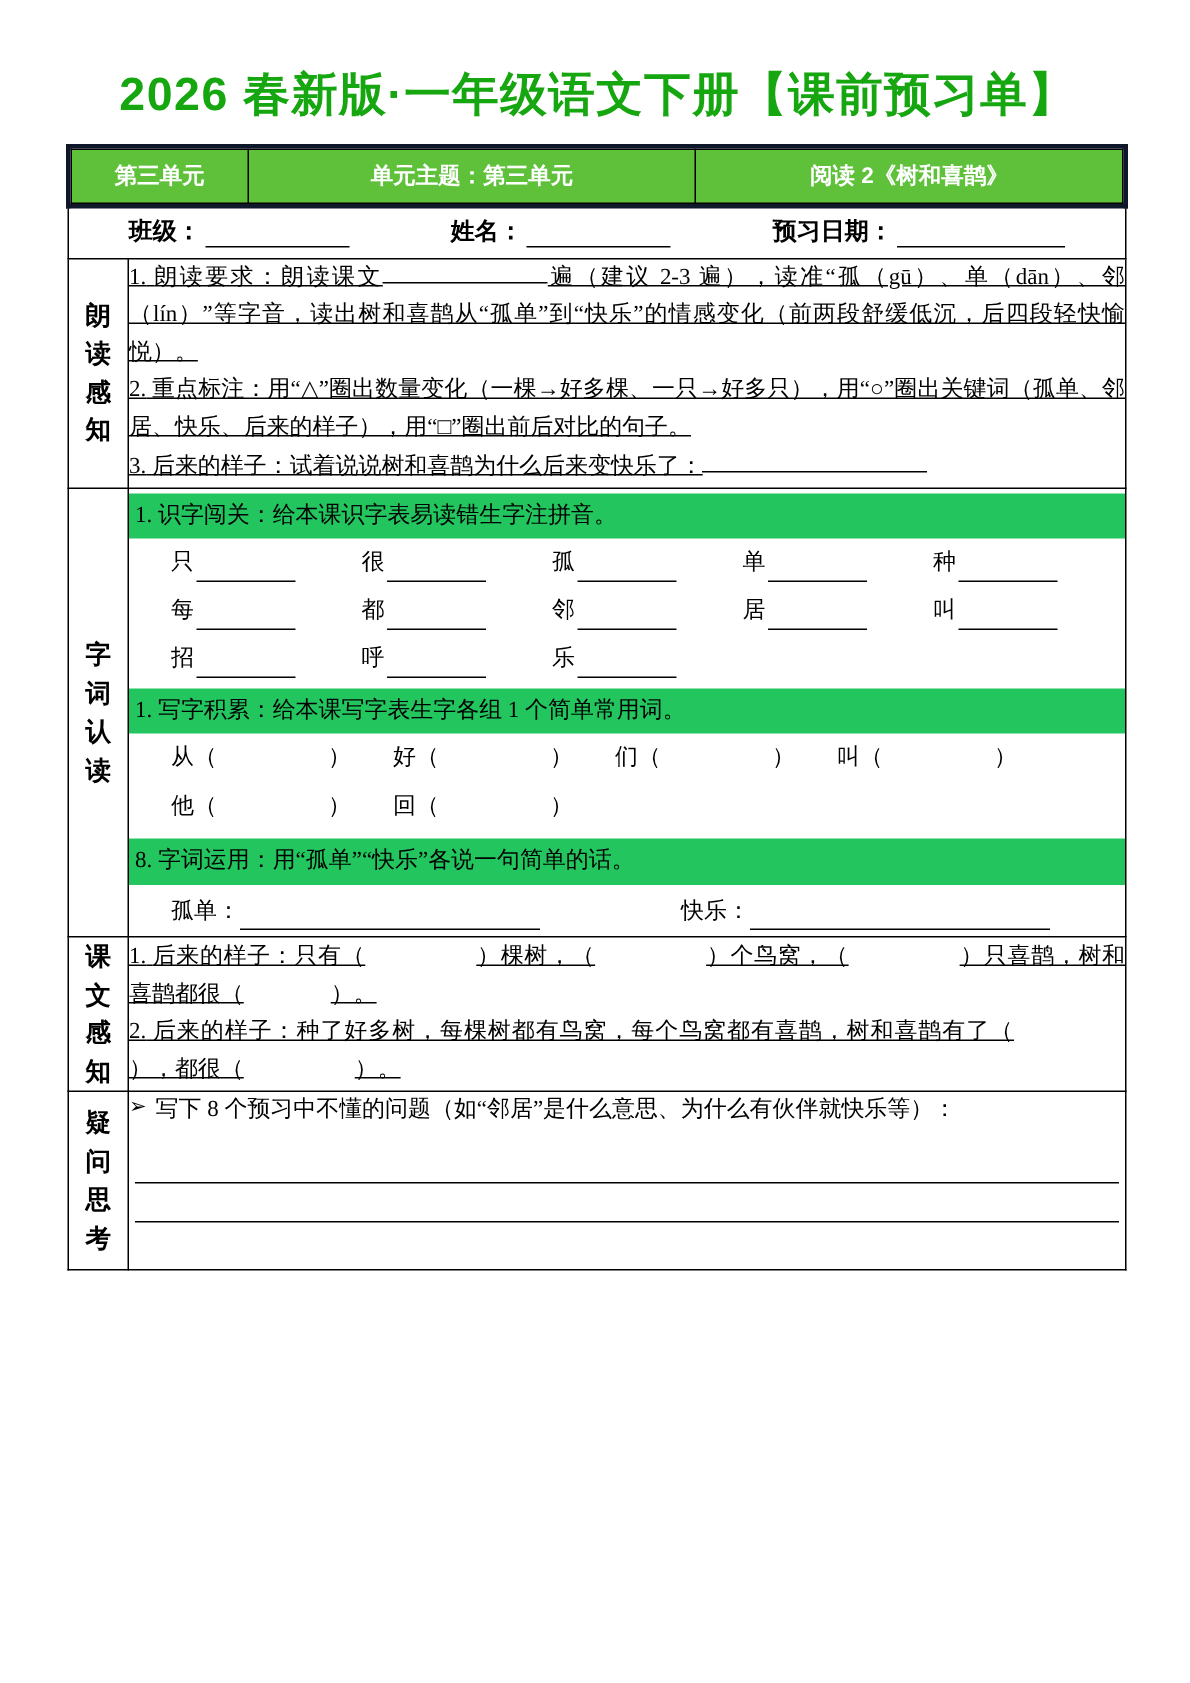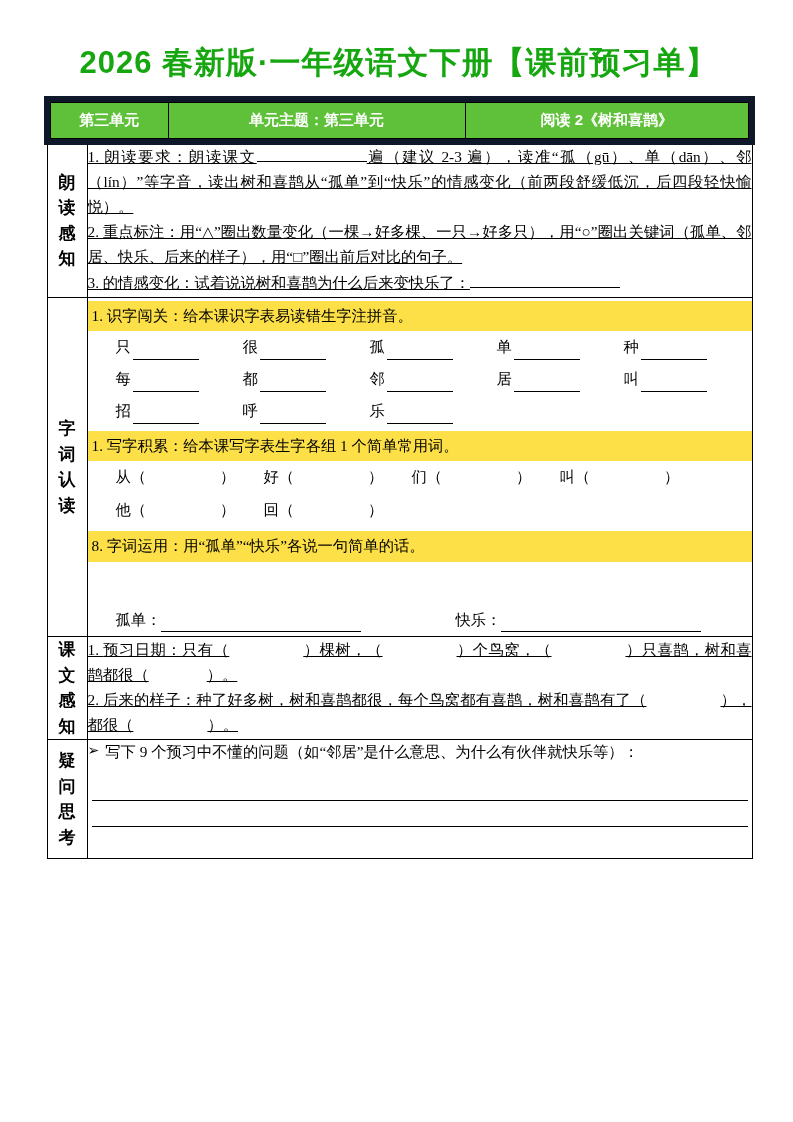--- a/index.html
+++ b/index.html
@@ -112,21 +112,21 @@
     display: inline-block;
     border-bottom: 1px solid #000;
     vertical-align: baseline;
     height: 14px;
   }
   .u-med { width: 110px; }
   .u-long { width: 150px; }
 
   
   .shaded {
-    background: #fde047;
+    background: #22c55e;
     padding: 3px 6px 3px 4px;
     margin: 3px 0 4px 0;
     font-size: 15.3px;
   }
   .wordgrid {
     padding-left: 28px;
   }
   .wordline {
     display: flex;
     margin-bottom: 7px;
@@ -156,21 +156,21 @@
   .pairline .paircell { width: 148px; }
 
   .applyline {
     display: flex;
     padding-left: 28px;
     margin-top: 6px;
     margin-bottom: 4px;
     font-size: 15.3px;
   }
   .applyline .item { display: flex; align-items: flex-end; }
-  .applyline .item:first-child { width: 340px; margin-top: 40px; }
+  .applyline .item:first-child { width: 340px; }
   .applyline .item .ul { width: 200px; }
 
   .inparen {
     display: inline-block;
     text-align: center;
   }
   .p-sm { width: 58px; }
   .p-md { width: 74px; }
 
   .bullet {
@@ -199,38 +199,56 @@
   <div class="title">2026 春新版·一年级语文下册【课前预习单】</div>
 
   <table class="sheet">
     <colgroup>
       <col style="width:40px">
       <col style="width:665px">
     </colgroup>
 
     <tbody>
         <tr>
-      <td colspan="2" style="padding:0;border:6px solid #0f172a;">
+      <td colspan="2" style="padding:0;border:3px solid #0f172a;">
         <table style="width:100%;border-collapse:collapse;table-layout:fixed;">
           <colgroup>
             <col style="width:112px">
                 <col style="width:283px">
                 <col style="width:270px">
           </colgroup>
           <tbody>
                 <tr class="band">
             <td class="first">第三单元</td>
             <td>单元主题：第三单元</td>
             <td class="last">阅读 2《树和喜鹊》</td>
           </tr>
         </tbody>
             </table>
       </td>
     </tr>
 
+    <tr class="inforow">
+      <td colspan="2">
+        <div class="info-inner">
+          <span class="info-item">
+            <span class="lbl">班级：</span>
+            <span class="blank b-class"></span>
+          </span>
+          <span class="info-item">
+            <span class="lbl">姓名：</span>
+            <span class="blank b-name"></span>
+          </span>
+          <span class="info-item">
+            <span class="lbl">预习日期：</span>
+            <span class="blank b-date"></span>
+          </span>
+        </div>
+      </td>
+    </tr>
 
     <tr>
       <td class="vlabel">
         <div class="vstack">
           <span>朗</span>
           <span>读</span>
           <span>感</span>
           <span>知</span>
         </div>
       </td>
@@ -238,21 +256,21 @@
         <div class="p">
           <span>1.</span>
           <span>朗读要求：朗读课文</span><span class="ul u-med"></span><span>遍（建议 2-3 遍），读准“孤（gū）、单（dān）、邻（lín）”等字音，读出树和喜鹊从“孤单”到“快乐”的情感变化（前两段舒缓低沉，后四段轻快愉悦）。</span>
         </div>
         <div class="p">
           <span>2.</span>
           <span>重点标注：用“△”圈出数量变化（一棵→好多棵、一只→好多只），用“○”圈出关键词（孤单、邻居、快乐、后来的样子），用“□”圈出前后对比的句子。</span>
         </div>
         <div class="p">
           <span>3.</span>
-          <span>的情感变化：试着说说树和喜鹊为什么后来变快乐了：</span><span class="ul u-long"></span>
+          <span>后来的样子：试着说说树和喜鹊为什么后来变快乐了：</span><span class="ul u-long"></span>
         </div>
       </td>
     </tr>
 
     <tr>
       <td class="vlabel">
         <div class="vstack">
           <span>字</span>
           <span>词</span>
           <span>认</span>
@@ -390,42 +408,42 @@
         <div class="vstack">
           <span>课</span>
           <span>文</span>
           <span>感</span>
           <span>知</span>
         </div>
       </td>
       <td class="content">
         <div class="p">
           <span>1.</span>
-          <span>预习日期：只有（</span><span class="inparen p-md"></span><span>）棵树，（</span><span class="inparen p-md"></span><span>）个鸟窝，（</span><span class="inparen p-md"></span><span>）只喜鹊，树和喜鹊都很（</span><span class="inparen p-sm"></span><span>）。</span>
+          <span>后来的样子：只有（</span><span class="inparen p-md"></span><span>）棵树，（</span><span class="inparen p-md"></span><span>）个鸟窝，（</span><span class="inparen p-md"></span><span>）只喜鹊，树和喜鹊都很（</span><span class="inparen p-sm"></span><span>）。</span>
         </div>
         <div class="p">
           <span>2.</span>
-          <span>后来的样子：种了好多树，树和喜鹊都很，每个鸟窝都有喜鹊，树和喜鹊有了（</span><span class="inparen p-md"></span><span>），都很（</span><span class="inparen p-md"></span><span>）。</span>
+          <span>后来的样子：种了好多树，每棵树都有鸟窝，每个鸟窝都有喜鹊，树和喜鹊有了（</span><span class="inparen p-md"></span><span>），都很（</span><span class="inparen p-md"></span><span>）。</span>
         </div>
       </td>
     </tr>
 
     <tr>
       <td class="vlabel">
         <div class="vstack">
           <span>疑</span>
           <span>问</span>
           <span>思</span>
           <span>考</span>
         </div>
       </td>
       <td class="content" style="height:118px;vertical-align:top;">
         <div class="bullet">
           <span class="mark">➢</span>
-          <span style="display:block;">写下 9 个预习中不懂的问题（如“邻居”是什么意思、为什么有伙伴就快乐等）：</span>
+          <span style="display:block;">写下 8 个预习中不懂的问题（如“邻居”是什么意思、为什么有伙伴就快乐等）：</span>
         </div>
         <div class="answer-lines">
           <div class="line"></div>
           <div class="line"></div>
         </div>
       </td>
     </tr>
 
   </tbody>
     </table>

